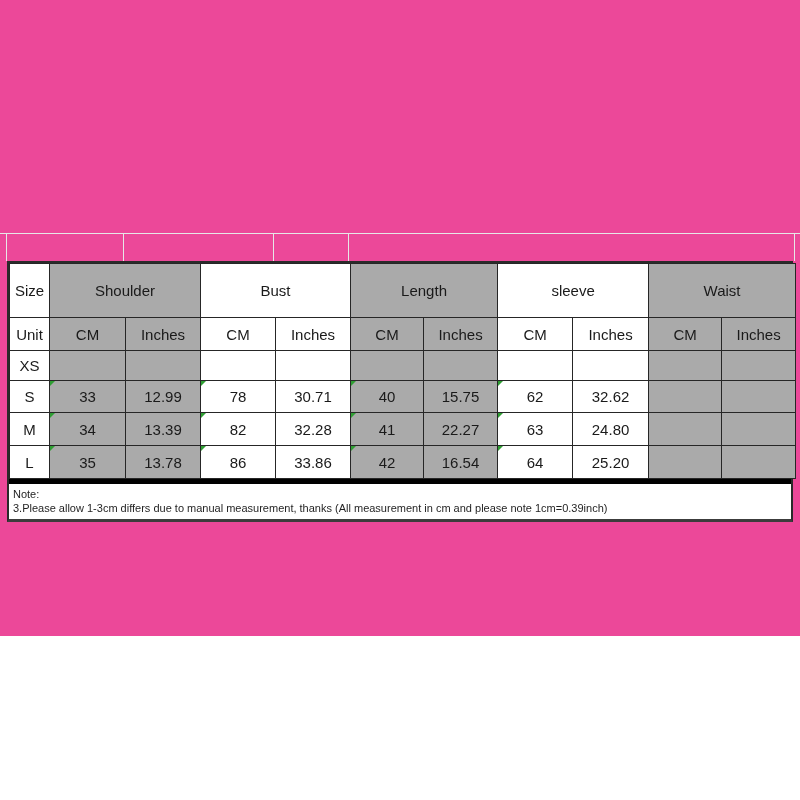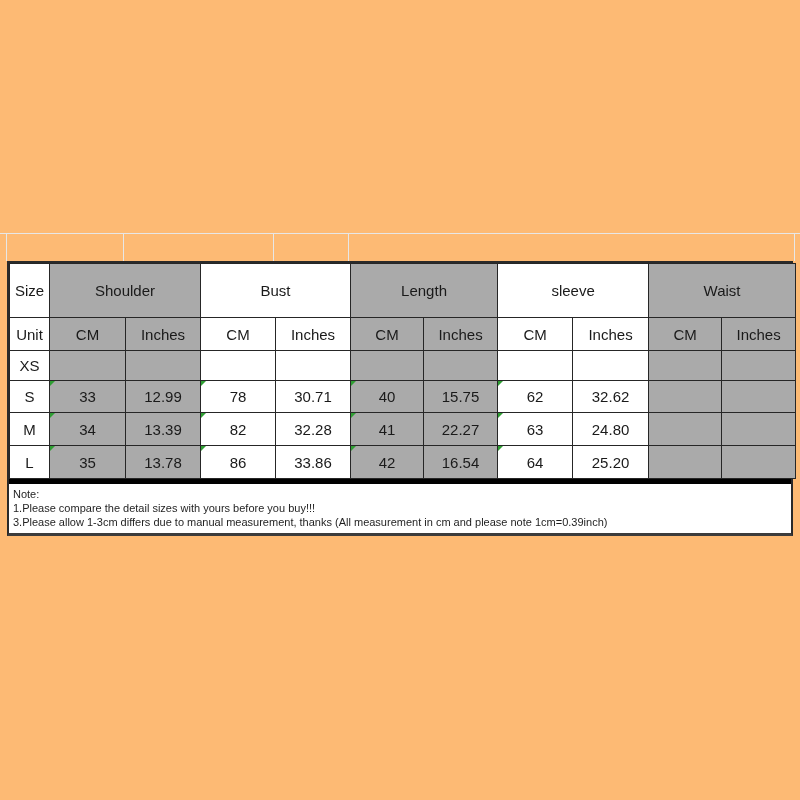--- a/index.html
+++ b/index.html
@@ -1,17 +1,17 @@
 <!DOCTYPE html>
 <html><head>
 <meta charset="utf-8">
 <style>
   html,body{margin:0;padding:0;background:#ffffff;}
   body{width:800px;height:800px;overflow:hidden;font-family:"Liberation Sans","DejaVu Sans",sans-serif;color:#1a1a1a;}
-  .canvas{position:relative;width:800px;height:800px;background:#fdba74;}
+  .canvas{position:relative;width:800px;height:636px;background:#ec4899;}
 
   
   .grid-h{position:absolute;left:0;top:233px;width:800px;height:0;border-top:1px solid #e7e7e7;}
   .grid-v{position:absolute;top:233px;height:28px;width:0;border-left:1px solid #e7e7e7;}
   .gv1{left:6px;}.gv2{left:123px;}.gv3{left:273px;}.gv4{left:348px;}.gv5{left:794px;}
 
   .sheet{position:absolute;left:7px;top:261px;width:786px;border:2px solid #2a2a2a;border-bottom:3px solid #3c3c3c;box-sizing:border-box;}
 
   table.size-chart{border-collapse:collapse;table-layout:fixed;width:100%;}
   .size-chart td{border:1px solid #262626;text-align:center;vertical-align:middle;
@@ -137,18 +137,17 @@
         <td><span class="tri"></span><span>64</span></td>
         <td><span>25.20</span></td>
         <td class="g"></td>
         <td class="g"></td>
       </tr>
     </tbody>
       </table>
 
     <div class="note">
       <div>Note:</div>
-      <div>1.Please compare the detail sizes with yours before you buy!!!</div>
       <div>3.Please allow 1-3cm differs due to manual measurement, thanks (All measurement in cm and please note 1cm=0.39inch)</div>
     </div>
   </div>
 
 </div>
 
 </body></html>

